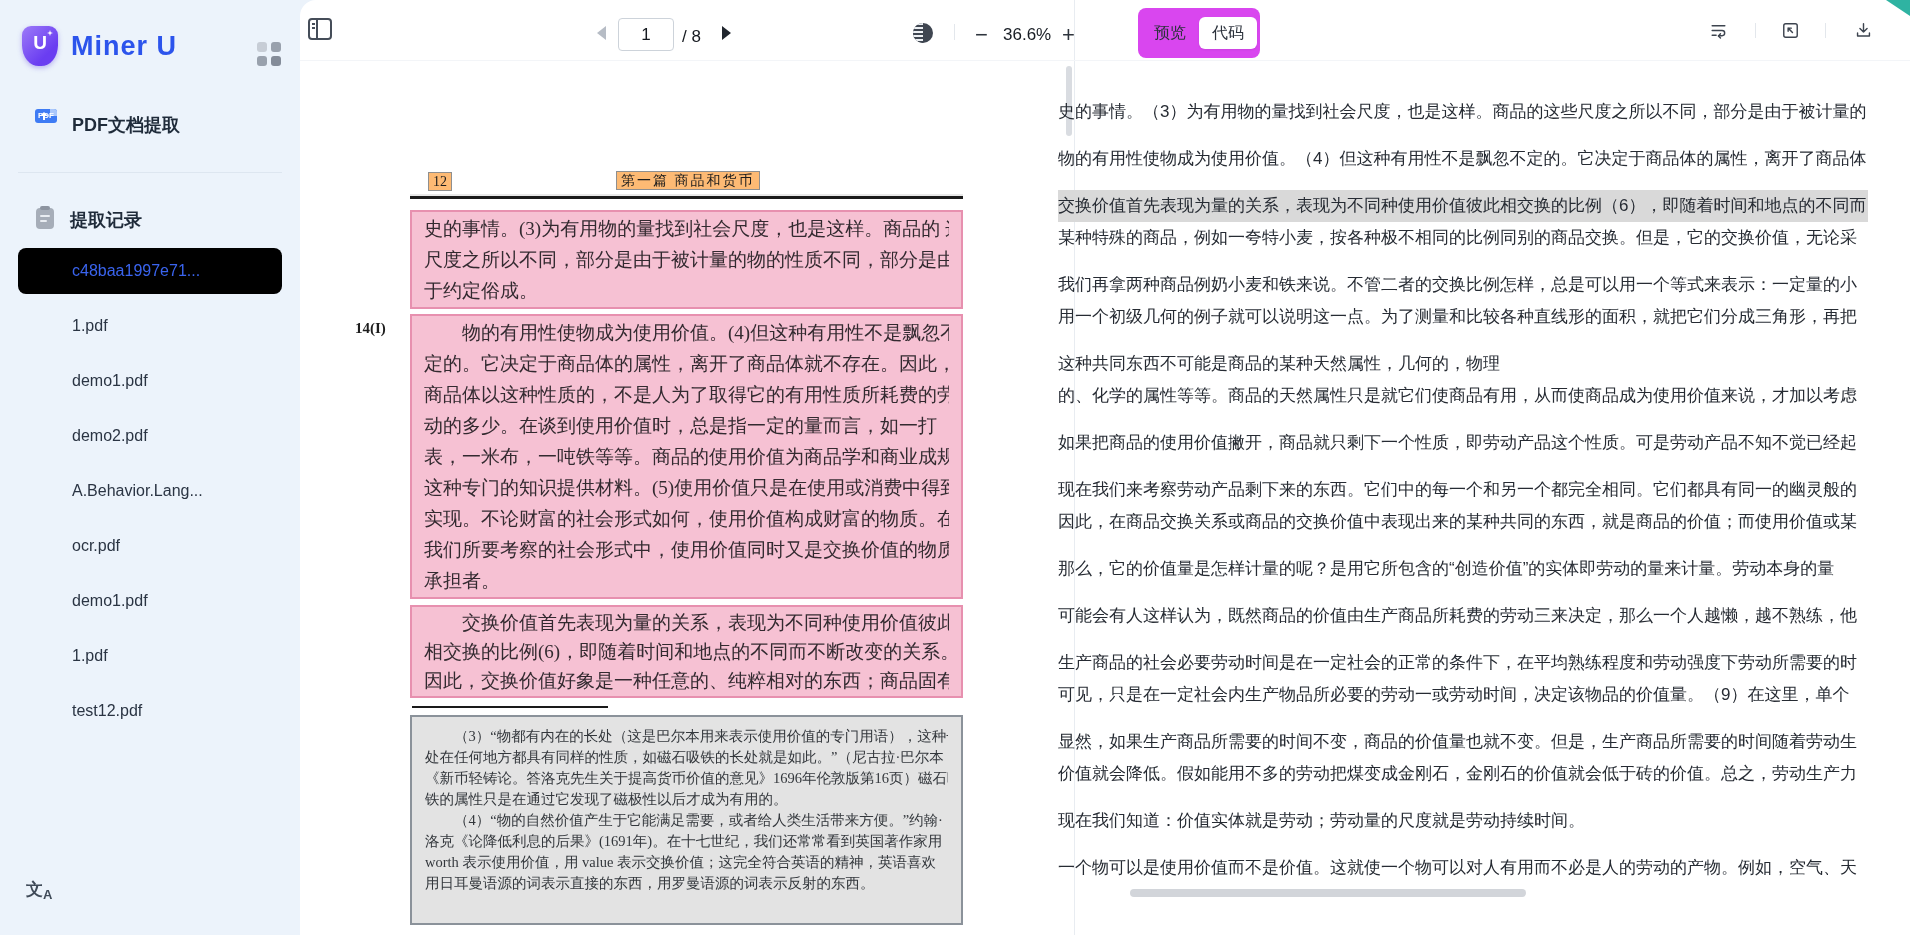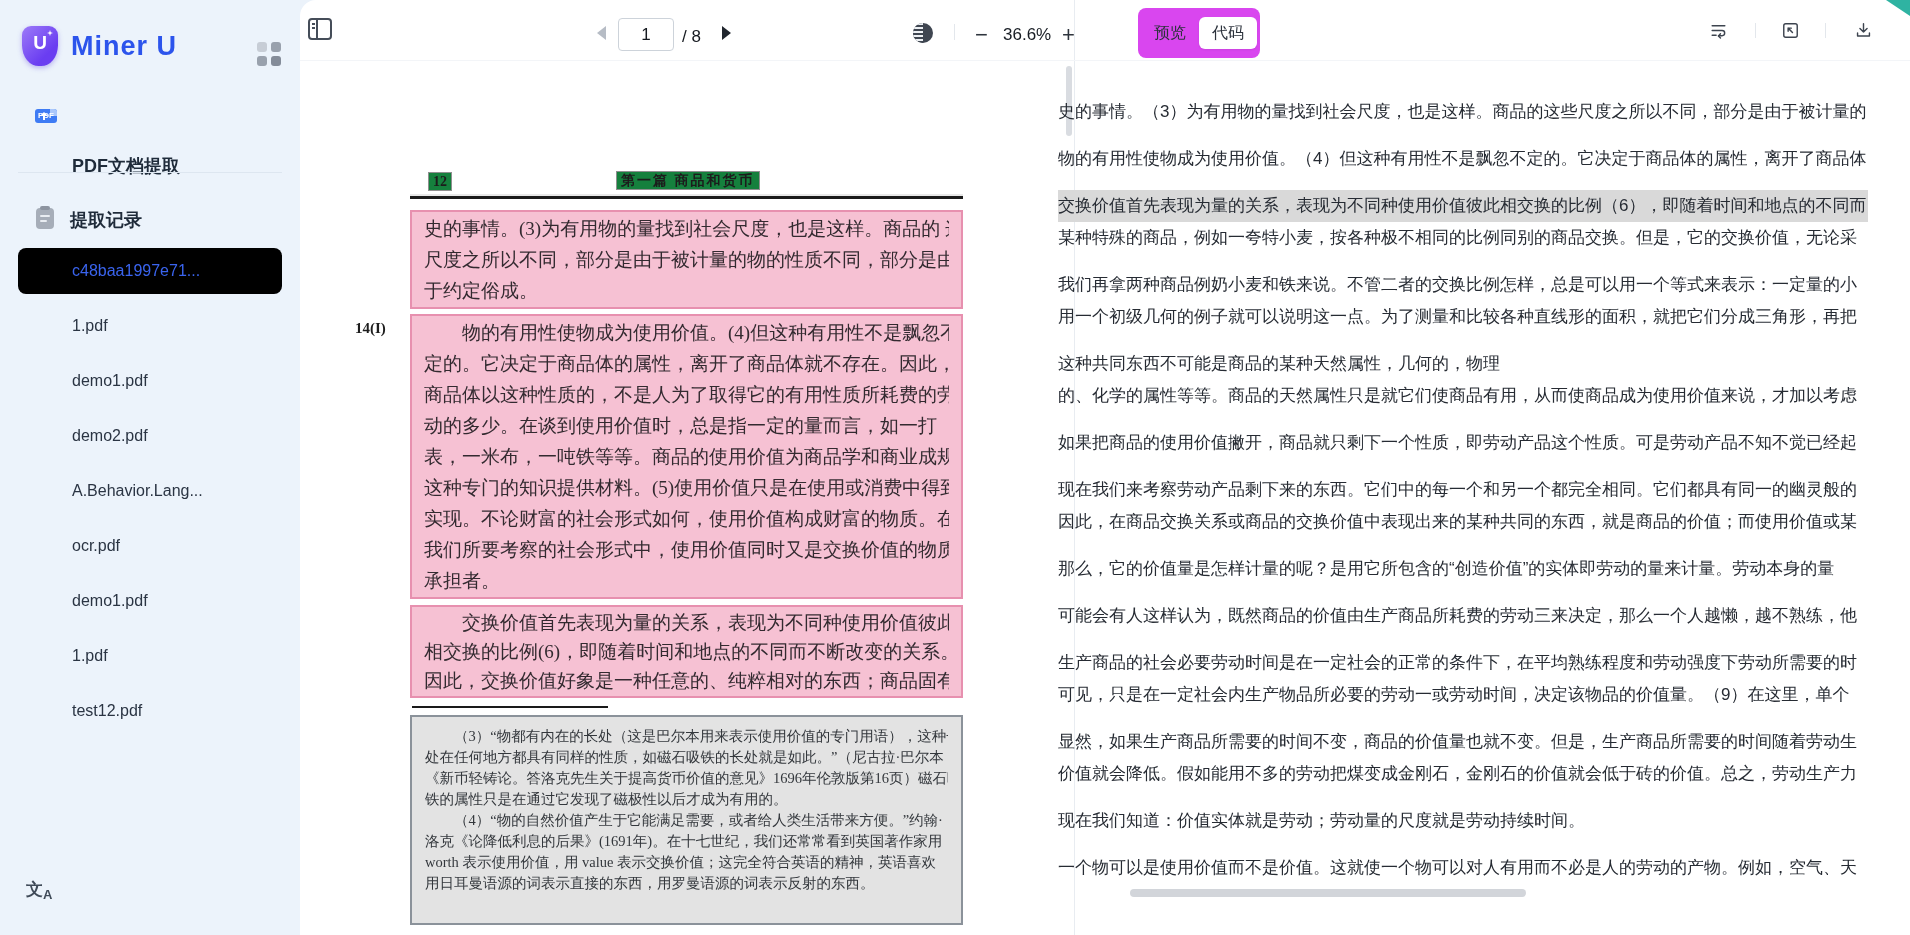--- a/index.html
+++ b/index.html
@@ -22,21 +22,21 @@
   .grid-ic b:nth-child(2){right:0;top:0;}
   .grid-ic b:nth-child(3){left:0;bottom:0;}
   .grid-ic b:nth-child(4){right:0;bottom:0;background:#848c99;}
 
   .menu-item{position:absolute;left:0;top:105px;width:300px;height:40px;cursor:pointer;}
   .pdf-ic{position:absolute;left:35px;top:4px;width:22px;height:14px;background:#3e7bf4;border-radius:3px;}
   .pdf-ic .fold{position:absolute;right:0;top:0;width:7px;height:7px;background:#a9c7fb;border-radius:0 3px 0 3px;}
   .pdf-ic .arr{position:absolute;left:8px;top:4px;width:2px;height:7px;background:#fff;}
   .pdf-ic .arr:before{content:'';position:absolute;left:-3px;top:-1px;border:4px solid transparent;border-bottom:4px solid #fff;border-top:0;}
   .pdf-ic .txt{position:absolute;left:0;right:0;bottom:3px;text-align:center;color:#fff;font-size:8px;font-weight:bold;}
-  .menu-label{position:absolute;left:72px;top:8px;font-size:18px;font-weight:bold;color:#1f2b3a;margin-top:41px;}
+  .menu-label{position:absolute;left:72px;top:8px;font-size:18px;font-weight:bold;color:#1f2b3a;}
   .side-divider{position:absolute;left:18px;right:18px;top:172px;height:1px;background:#dde6f0;}
 
   .rec-head{position:absolute;left:0;top:205px;width:300px;height:30px;}
   .clip-ic{position:absolute;left:36px;top:3px;width:18px;height:21px;background:#a6adb8;border-radius:4px;}
   .clip-ic:before{content:'';position:absolute;left:4px;top:-2px;width:10px;height:4px;background:#8d94a0;border-radius:2px;}
   .clip-ic .l1,.clip-ic .l2{position:absolute;left:4px;height:2px;background:#e9edf2;border-radius:1px;}
   .clip-ic .l1{top:7px;width:10px;} .clip-ic .l2{top:12px;width:7px;}
   .rec-title{position:absolute;left:70px;top:3px;font-size:18px;font-weight:bold;color:#1f2b3a;}
 
   #records{position:absolute;left:18px;right:18px;top:248px;}
@@ -75,21 +75,21 @@
   
   #seg{position:absolute;left:1138px;top:8px;height:50px;background:#d946ef;border-radius:8px;display:flex;align-items:center;padding:5px 3px;}
   .seg-tab{min-width:58px;height:32px;line-height:32px;text-align:center;font-size:16px;color:#2c323c;border-radius:6px;cursor:pointer;padding:0 6px;}
   .seg-tab.active{background:#fff;box-shadow:0 1px 2px rgba(20,30,50,.08);}
   .hicon{position:absolute;top:21px;width:19px;height:19px;cursor:pointer;}
   .hicon svg{width:19px;height:19px;stroke:#3d444f;fill:none;stroke-width:1.8;stroke-linecap:round;stroke-linejoin:round;}
 
   
   #scan{position:absolute;left:410px;top:170px;width:553px;font-family:"Liberation Serif","DejaVu Serif",serif;}
   .scan-head{position:relative;height:26px;}
-  .ph-box{position:absolute;background:#15803d;border:1px solid #8f8f8f;font-size:14px;font-weight:bold;color:#1c1c1c;padding:0 4px;line-height:17px;}
+  .ph-box{position:absolute;background:#fdba74;border:1px solid #8f8f8f;font-size:14px;font-weight:normal;color:#1c1c1c;padding:0 4px;line-height:17px;}
   #ph-num{left:18px;top:2px;}
   #ph-title{left:206px;top:1px;letter-spacing:2px;}
   .scan-rule{height:3px;background:#1a1a1a;margin-bottom:11px;box-shadow:0 -2px 0 #55555522;}
   .blk{border:2px solid #e790af;background:#f6c1d3;padding:1px 12px;color:#332a30;font-weight:500;}
   .blk .bl{white-space:nowrap;overflow:hidden;}
   .b1{line-height:31px;font-size:19px;margin-bottom:5px;}
   .b2{line-height:31px;font-size:19px;margin-bottom:6px;}
   .b3{line-height:29px;font-size:19px;}
   #margin-note{position:absolute;left:-55px;top:150px;font-size:15px;font-weight:bold;color:#1d1d1d;}
   .fsep{width:196px;height:2px;background:#1a1a1a;margin:8px 0 7px 2px;}

